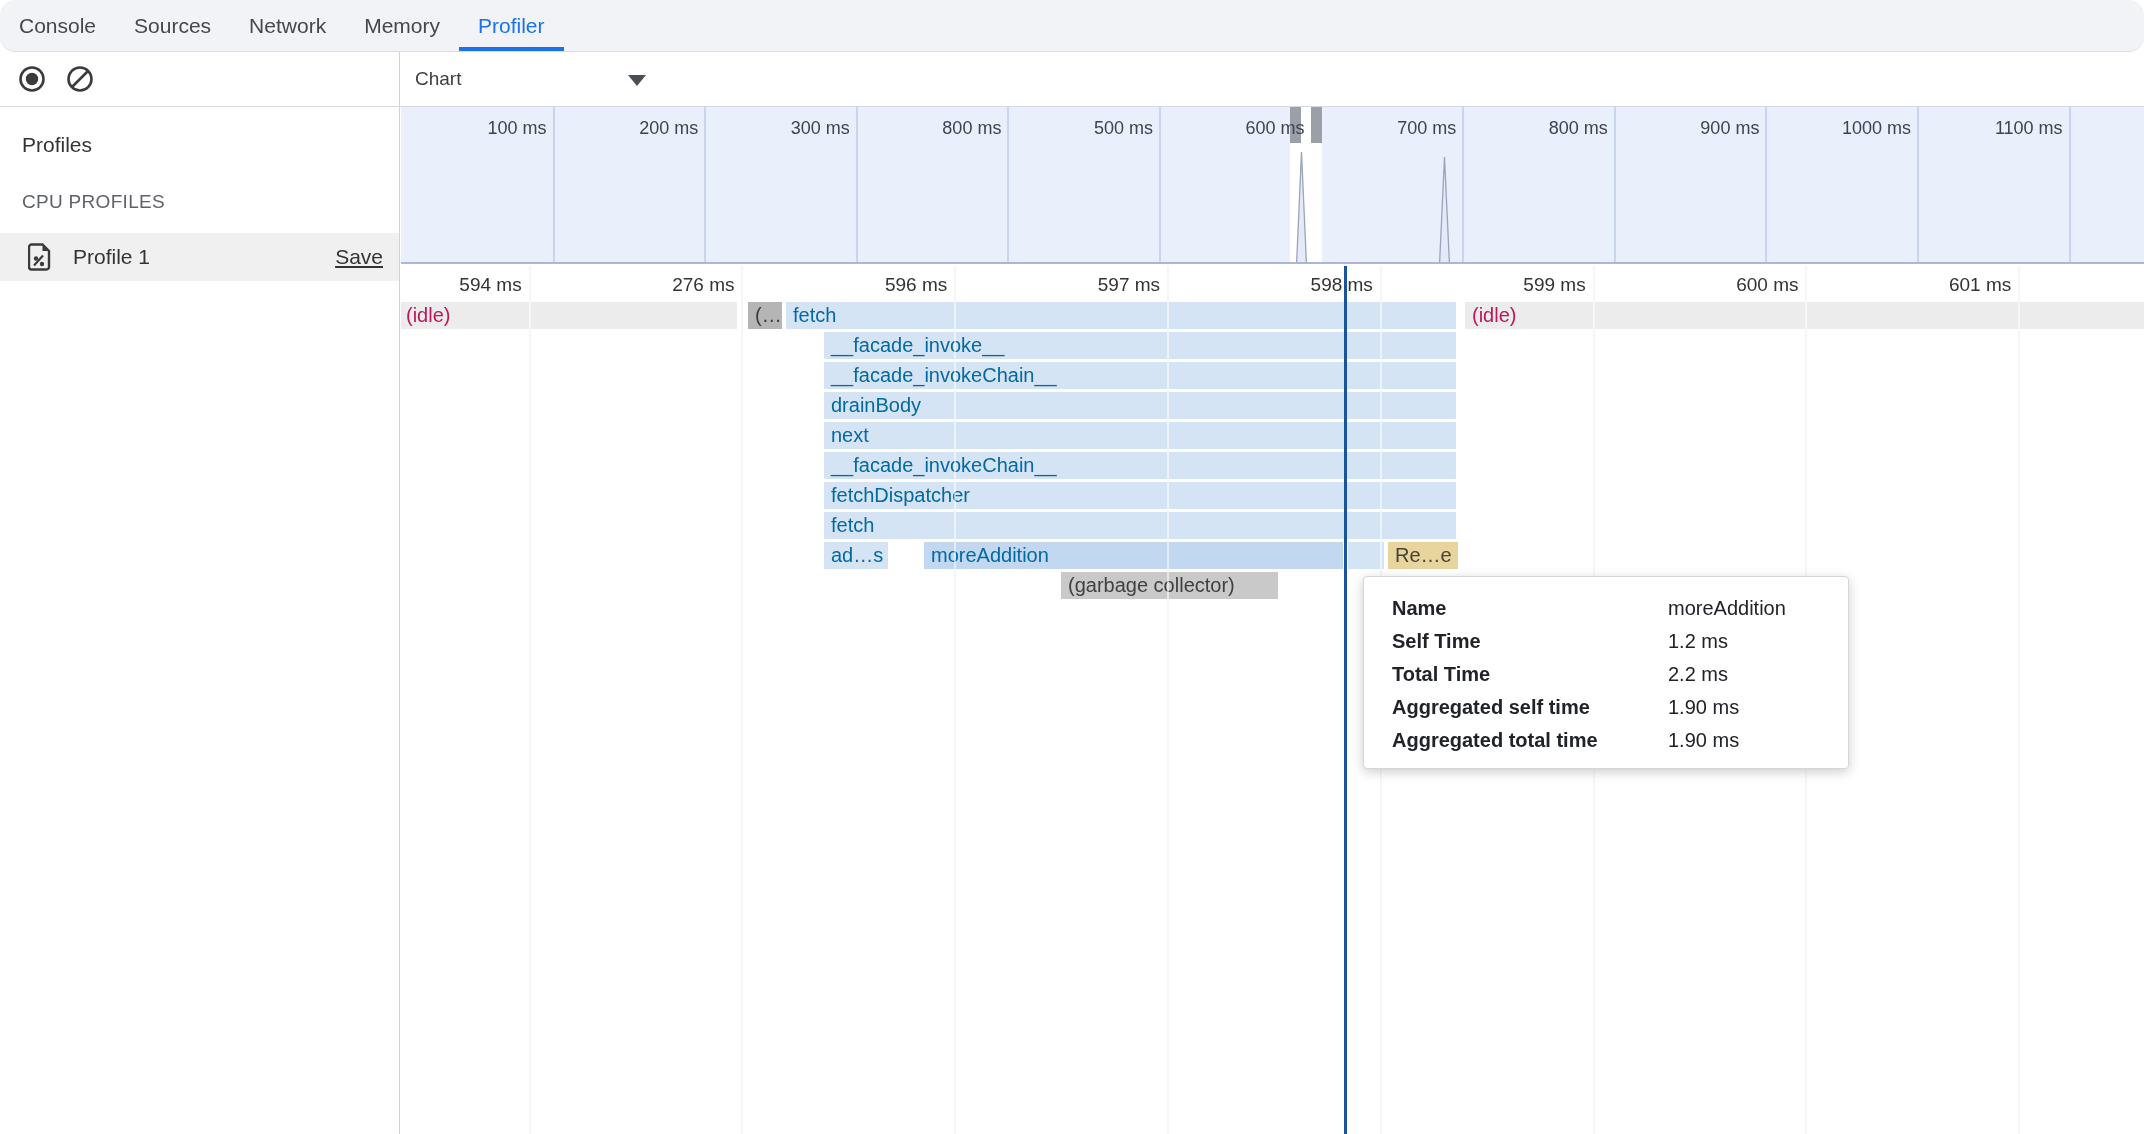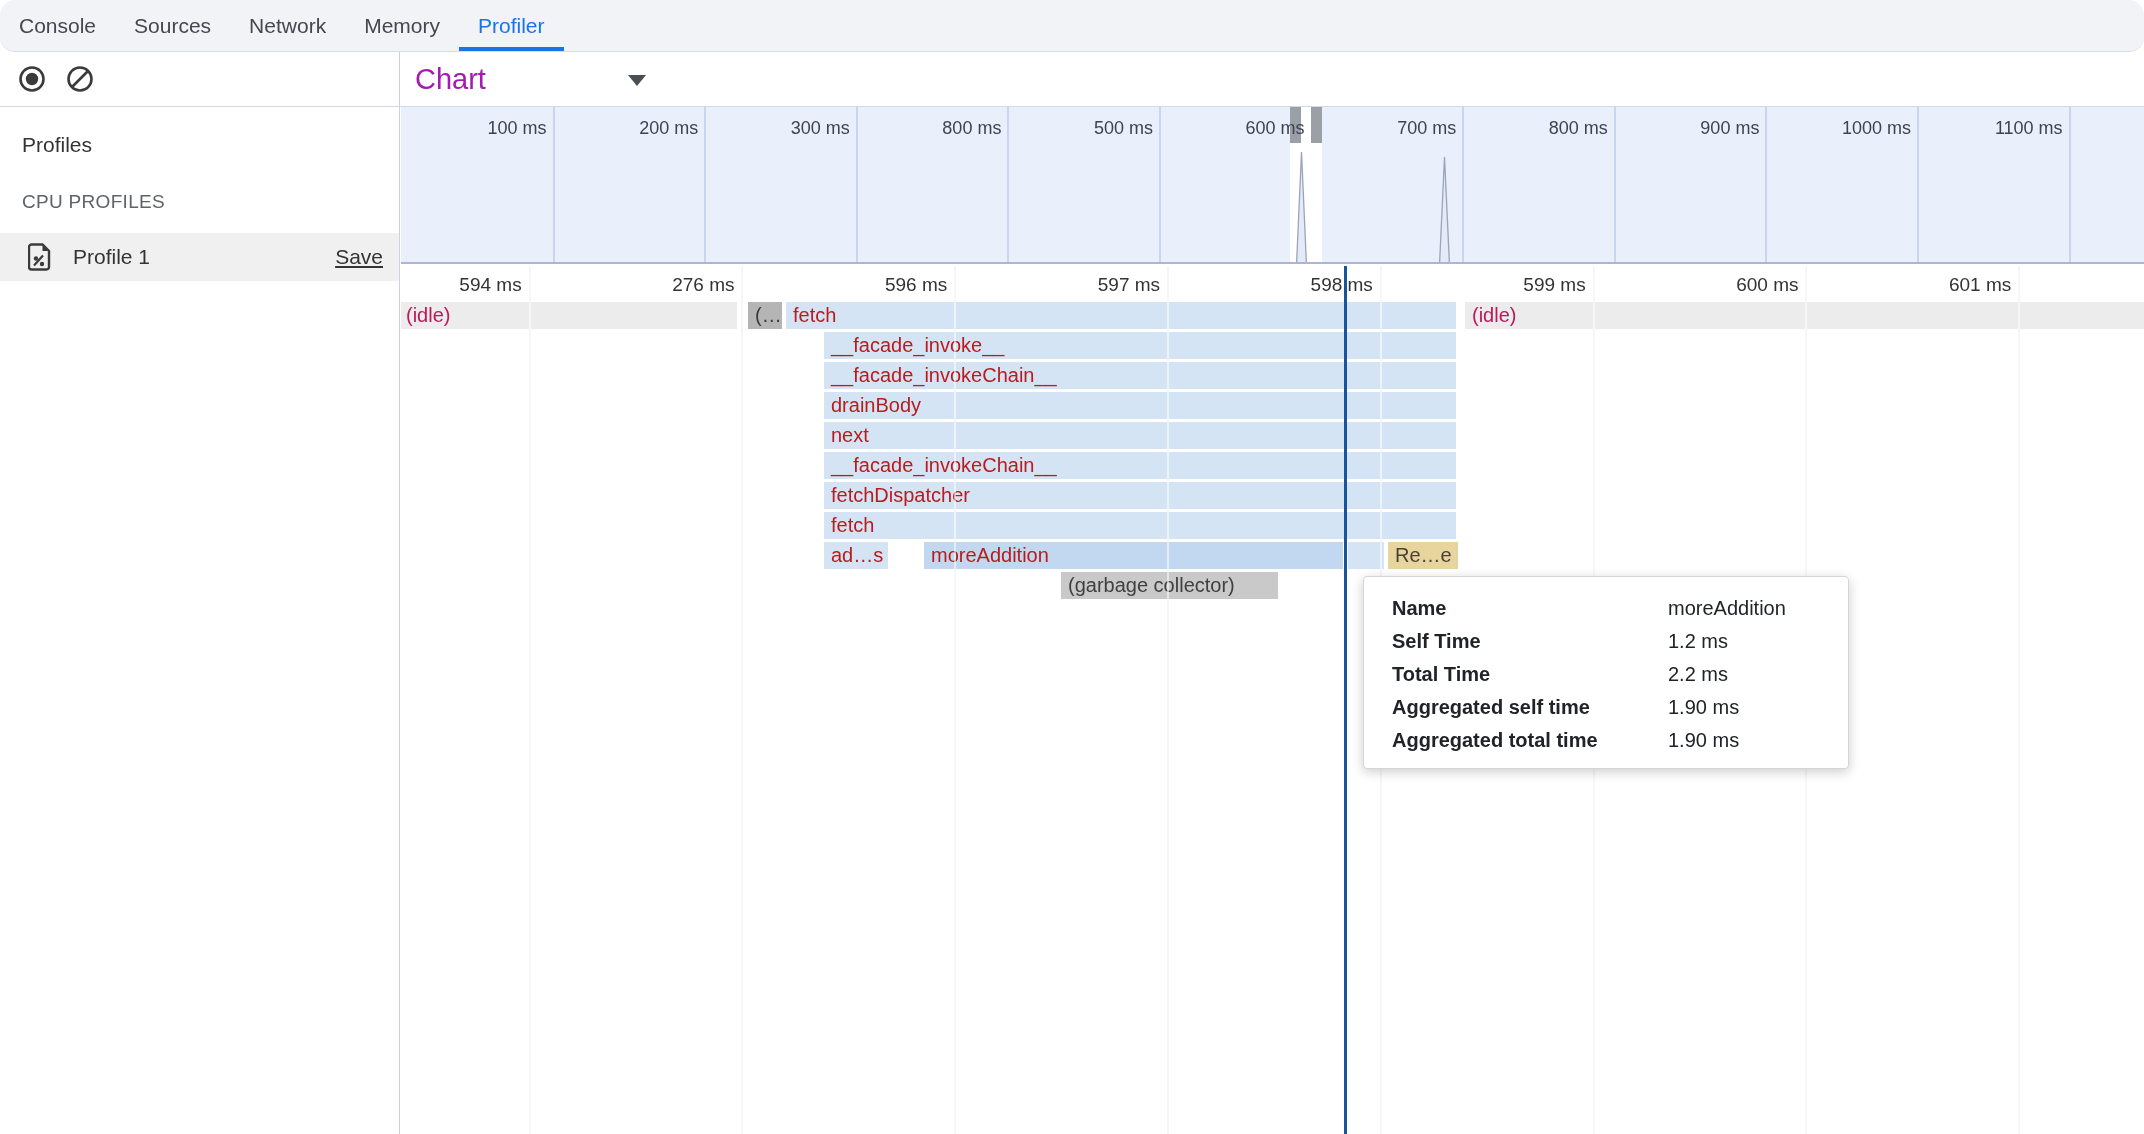--- a/index.html
+++ b/index.html
@@ -18,21 +18,21 @@
 
   
   .toolbar { position:absolute; left:0; top:52px; width:2144px; height:55px; background:#fff;
              border-bottom:1px solid #d3d9e4; z-index:25; }
   .toolbar-left { position:absolute; left:0; top:0; width:400px; height:100%;
                   border-right:1px solid #ccd3de; display:flex; align-items:center; gap:20px;
                   padding-left:18px; }
   .icon-btn { width:28px; height:28px; cursor:pointer; display:block; }
   .chart-select { position:absolute; left:415px; top:0; height:100%; width:240px;
                   display:flex; align-items:center; cursor:pointer; }
-  .chart-select .lbl { font-size:29px; color:#a21caf; }
+  .chart-select .lbl { font-size:19px; color:#404040; }
   .caret { position:absolute; left:213px; top:23px; width:0; height:0;
            border-left:9px solid transparent; border-right:9px solid transparent;
            border-top:11px solid #4a4f55; }
 
   
   .sidebar { position:absolute; left:0; top:107px; width:400px; height:1027px; background:#fff;
              border-right:1px solid #ccd3de; }
   .profiles-heading { padding:26px 0 0 22px; font-size:21px; color:#333; }
   .cpu-label { padding:34px 0 0 22px; font-size:19px; color:#5f6368; letter-spacing:.3px; }
   .profile-row { margin-top:20px; height:48px; background:#f0f0f0; display:flex; align-items:center;
@@ -54,21 +54,21 @@
                cursor:ew-resize; }
   .ov-spike { position:absolute; z-index:3; }
 
   
   .flame { position:absolute; left:0; top:159px; width:1743px; height:868px; background:#fff;
            overflow:hidden; }
   .f-grid  { position:absolute; top:0; bottom:0; width:2px; background:#e8ecf4; z-index:1; }
   .f-gridlite { position:absolute; top:0; bottom:0; width:2px; background:rgba(255,255,255,.55); z-index:3; }
   .f-ruler-label { position:absolute; top:8px; width:110px; text-align:right; font-size:19px;
                    color:#333; z-index:3; }
-  .bar { position:absolute; height:27px; line-height:27px; font-size:20px; color:#b91c1c;
+  .bar { position:absolute; height:27px; line-height:27px; font-size:20px; color:#0369a1;
          padding-left:7px; white-space:nowrap; overflow:hidden; z-index:2; cursor:pointer; }
   .bar.call   { background:#d5e4f5; }
   .bar.call-selected { background:#c2d8f0; }
   .bar.idle   { background:#ececec; color:#be185d; cursor:default; }
   .bar.trunc  { background:#b5b5b5; color:#3a3a3a; }
   .bar.gc     { background:#c9c9c9; color:#404040; }
   .bar.yellow { background:#e8d59e; color:#4a4235; }
   .f-line { position:absolute; top:0; bottom:0; width:3px; background:#1a549b; z-index:6; }
 
   

